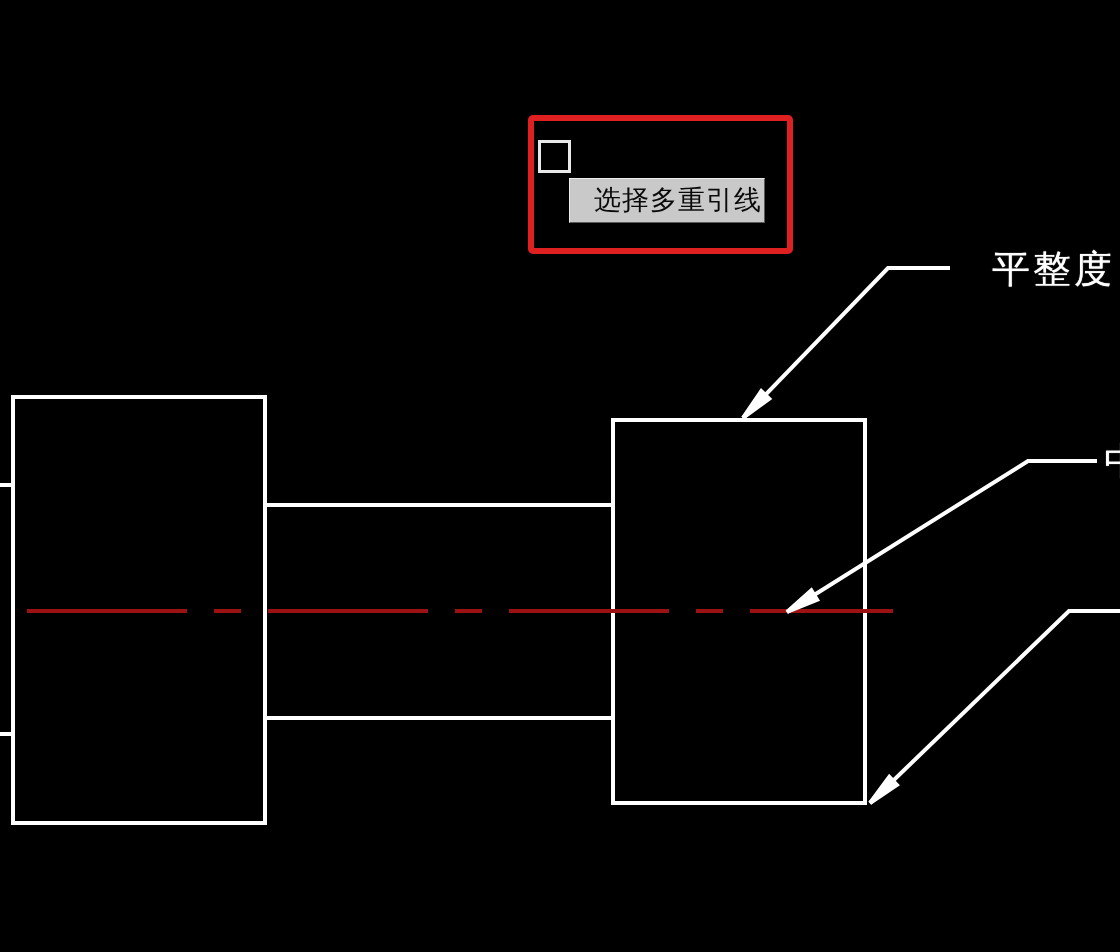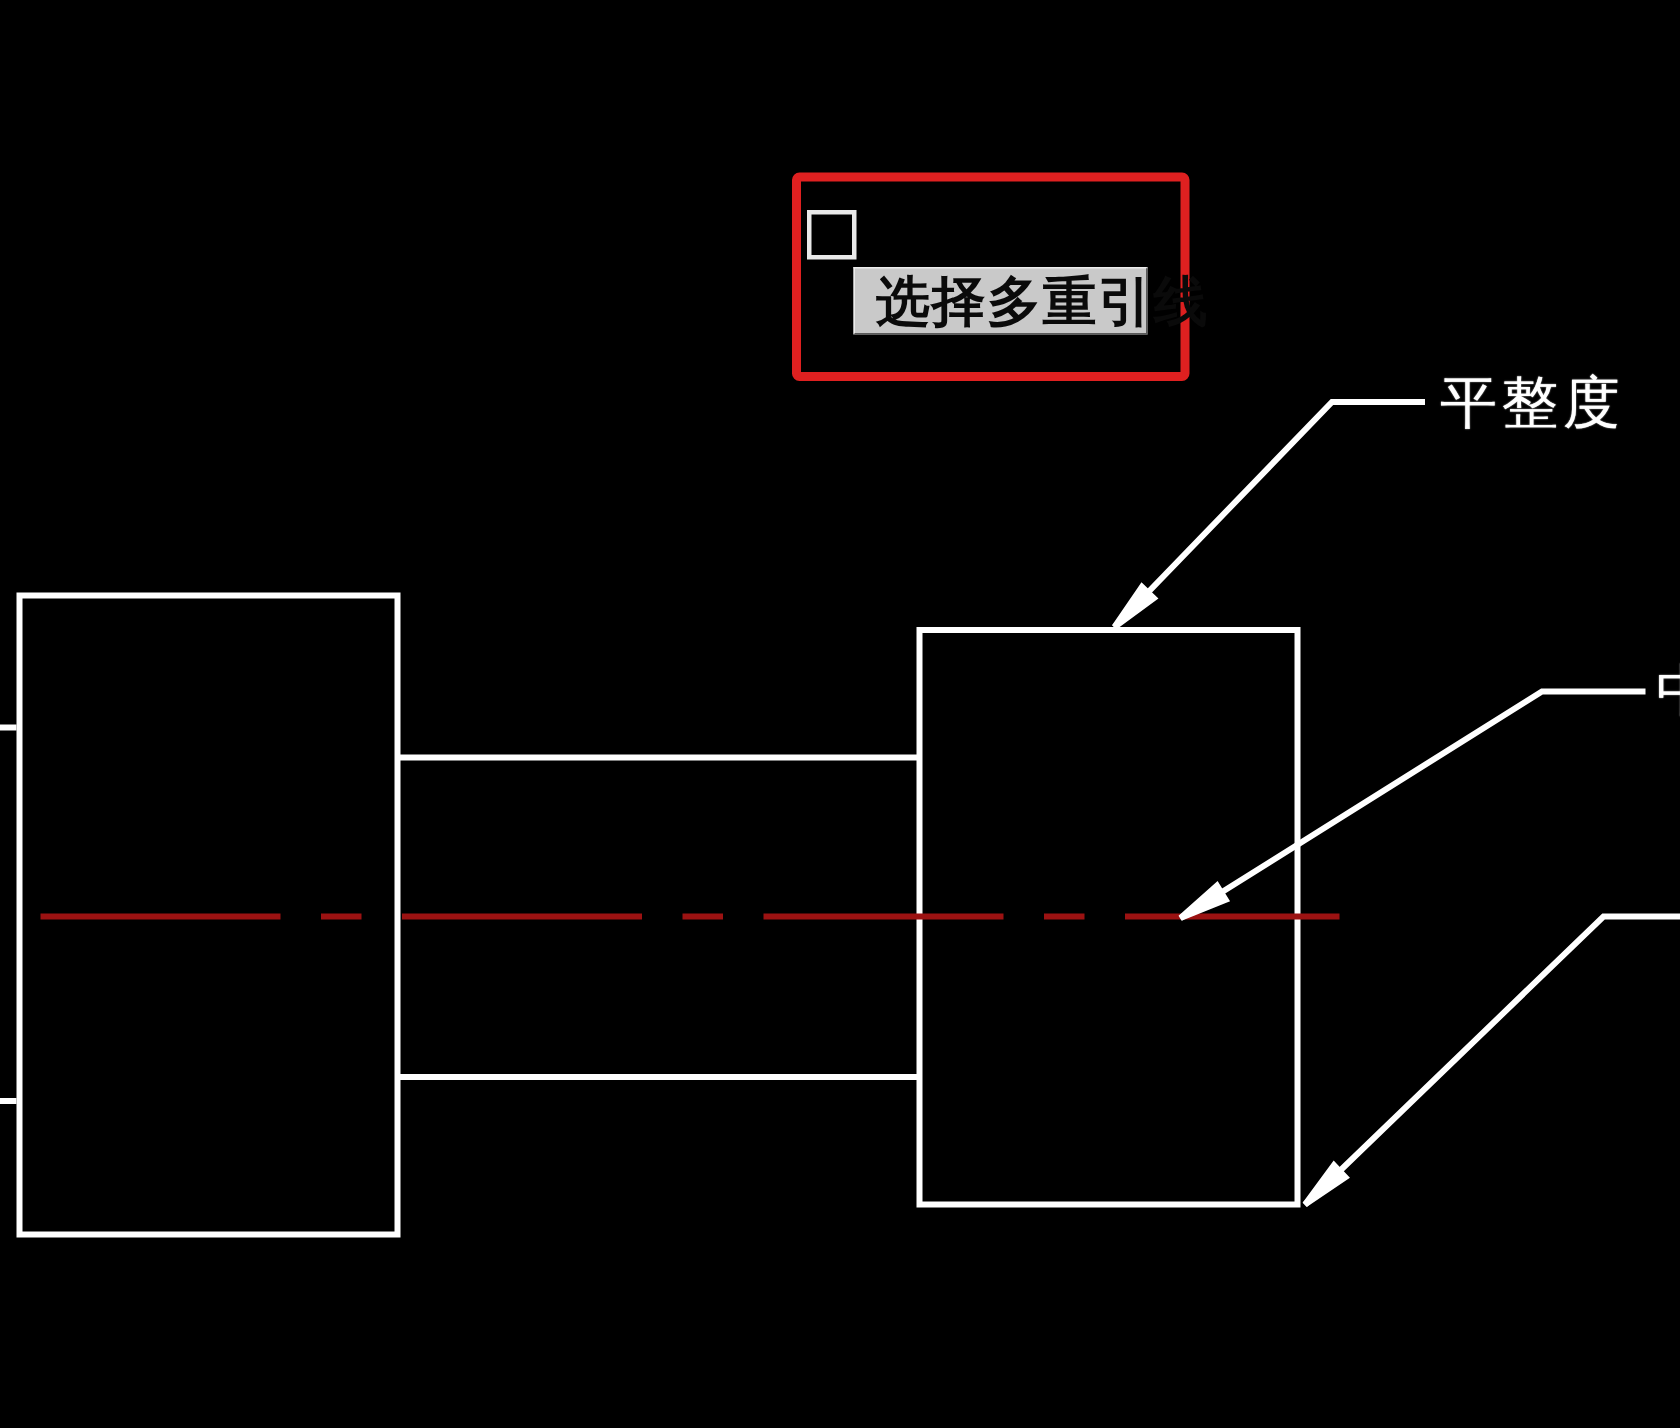--- a/index.html
+++ b/index.html
@@ -24,21 +24,21 @@
   .cad-label {
     position: absolute;
     color: #ffffff;
     font-size: 38px;
     letter-spacing: 3px;
     white-space: nowrap;
     line-height: 46px;
     text-shadow: 0 0 1px #ffffff;
   }
   #flatness-label {
-    left: 960px;
+    left: 992px;
     top: 246px;
   }
   #partial-label {
     left: 1104px;
     top: 438px;
   }
   #highlight-box {
     position: absolute;
     left: 528px;
     top: 115px;
@@ -65,25 +65,25 @@
     top: 178px;
     width: 196px;
     height: 45px;
     box-sizing: border-box;
     background: #c9c9c9;
     border-top: 1px solid #ececec;
     border-left: 1px solid #ececec;
     border-right: 1px solid #5a5a5a;
     border-bottom: 1px solid #5a5a5a;
     color: #0a0a0a;
-    font-size: 36px;
-    font-weight: bold;
+    font-size: 27px;
+    font-weight: normal;
     letter-spacing: 1px;
     line-height: 43px;
-    padding-left: 14px;
+    padding-left: 24px;
     white-space: nowrap;
   }
 </style>
 </head>
 <body>
 
 <svg id="cad-svg" viewBox="0 0 1120 952" xmlns="http://www.w3.org/2000/svg">
 
   <g fill="none" stroke="#ffffff" stroke-width="4">
     <rect x="13" y="397" width="252" height="426"></rect>

